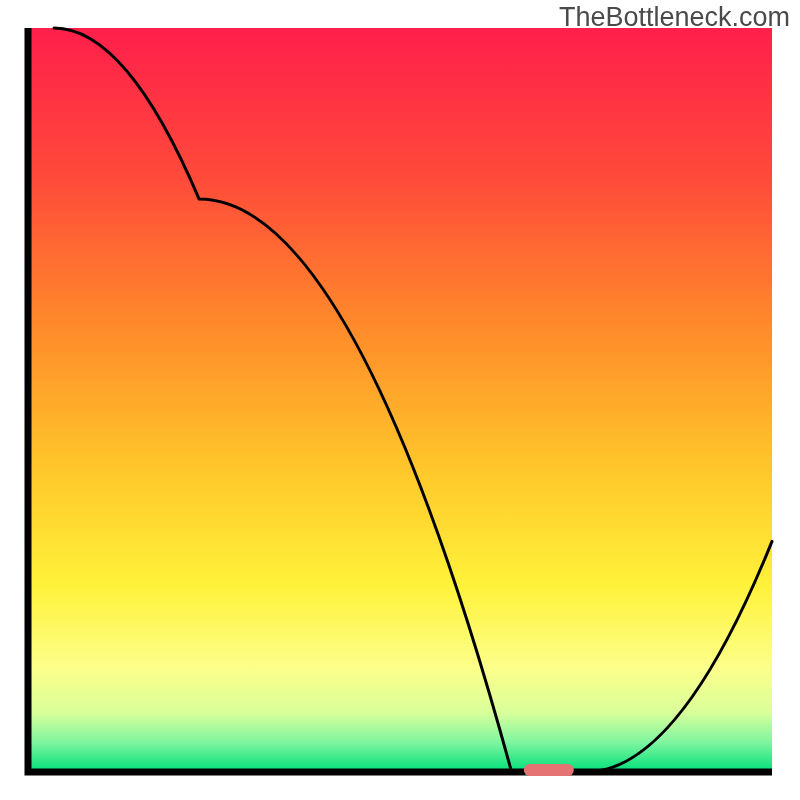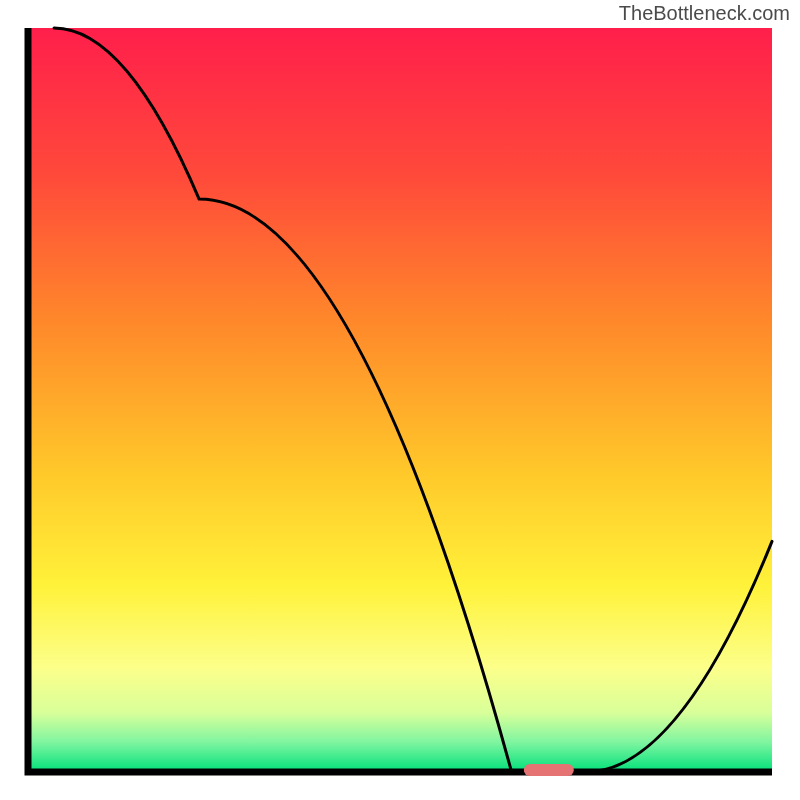--- a/index.html
+++ b/index.html
@@ -14,21 +14,21 @@
   .chart-container {
     position: relative;
     width: 800px;
     height: 800px;
   }
   .watermark {
     position: absolute;
     top: 2px;
     right: 10px;
     color: #4a4a4a;
-    font-size: 20px;
+    font-size: 27px;
     font-weight: 500;
     z-index: 10;
     margin-left: 12px;
   }
   svg {
     display: block;
   }
 </style>
 </head>
 <body>

